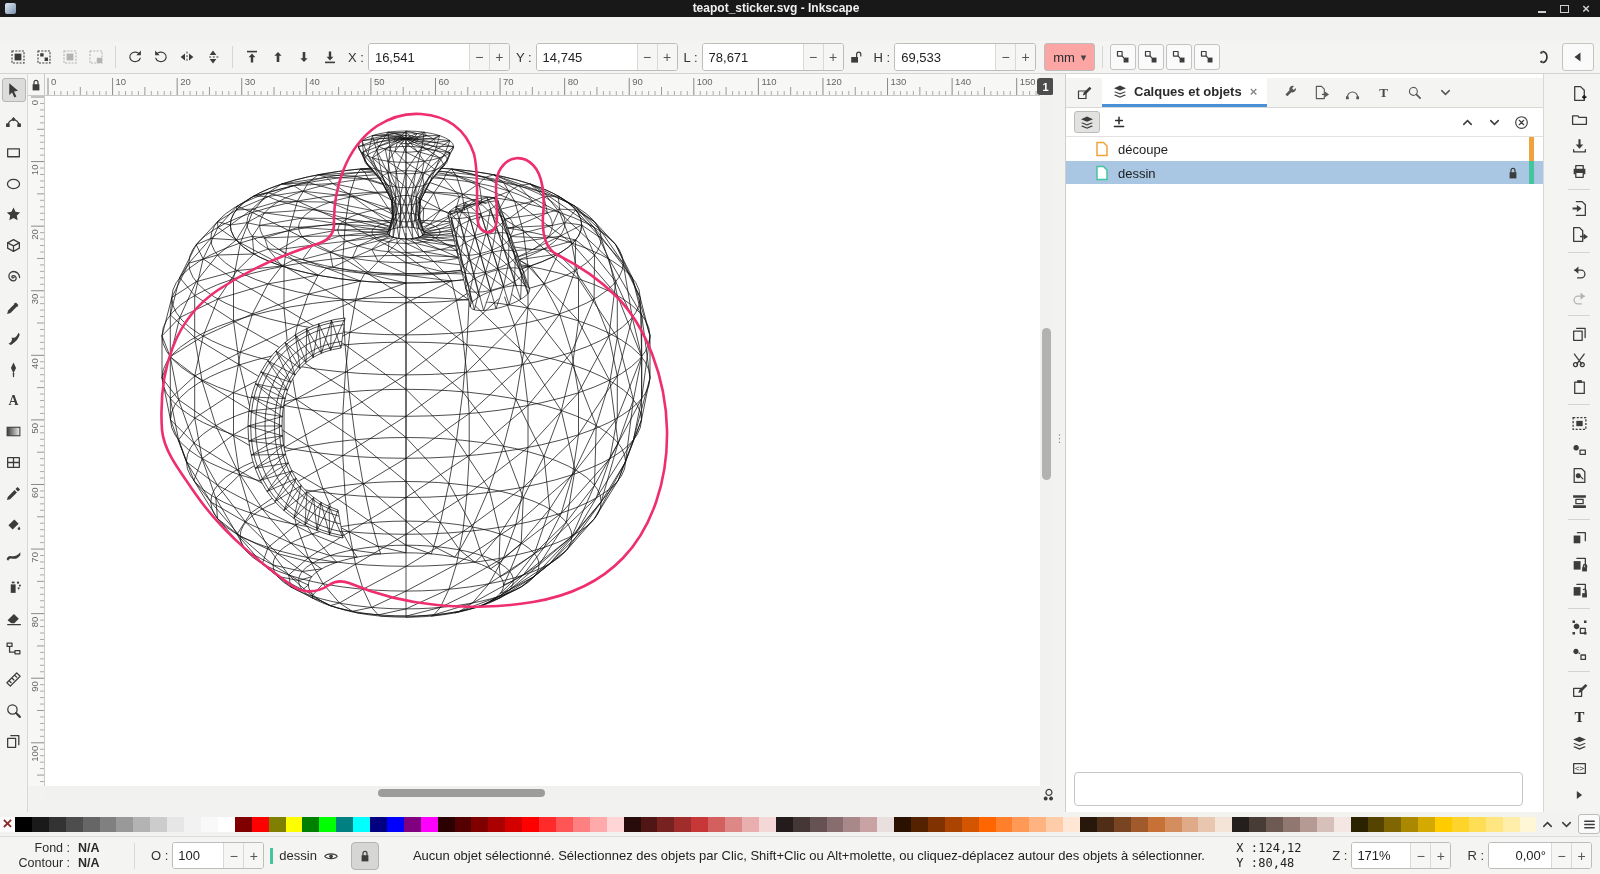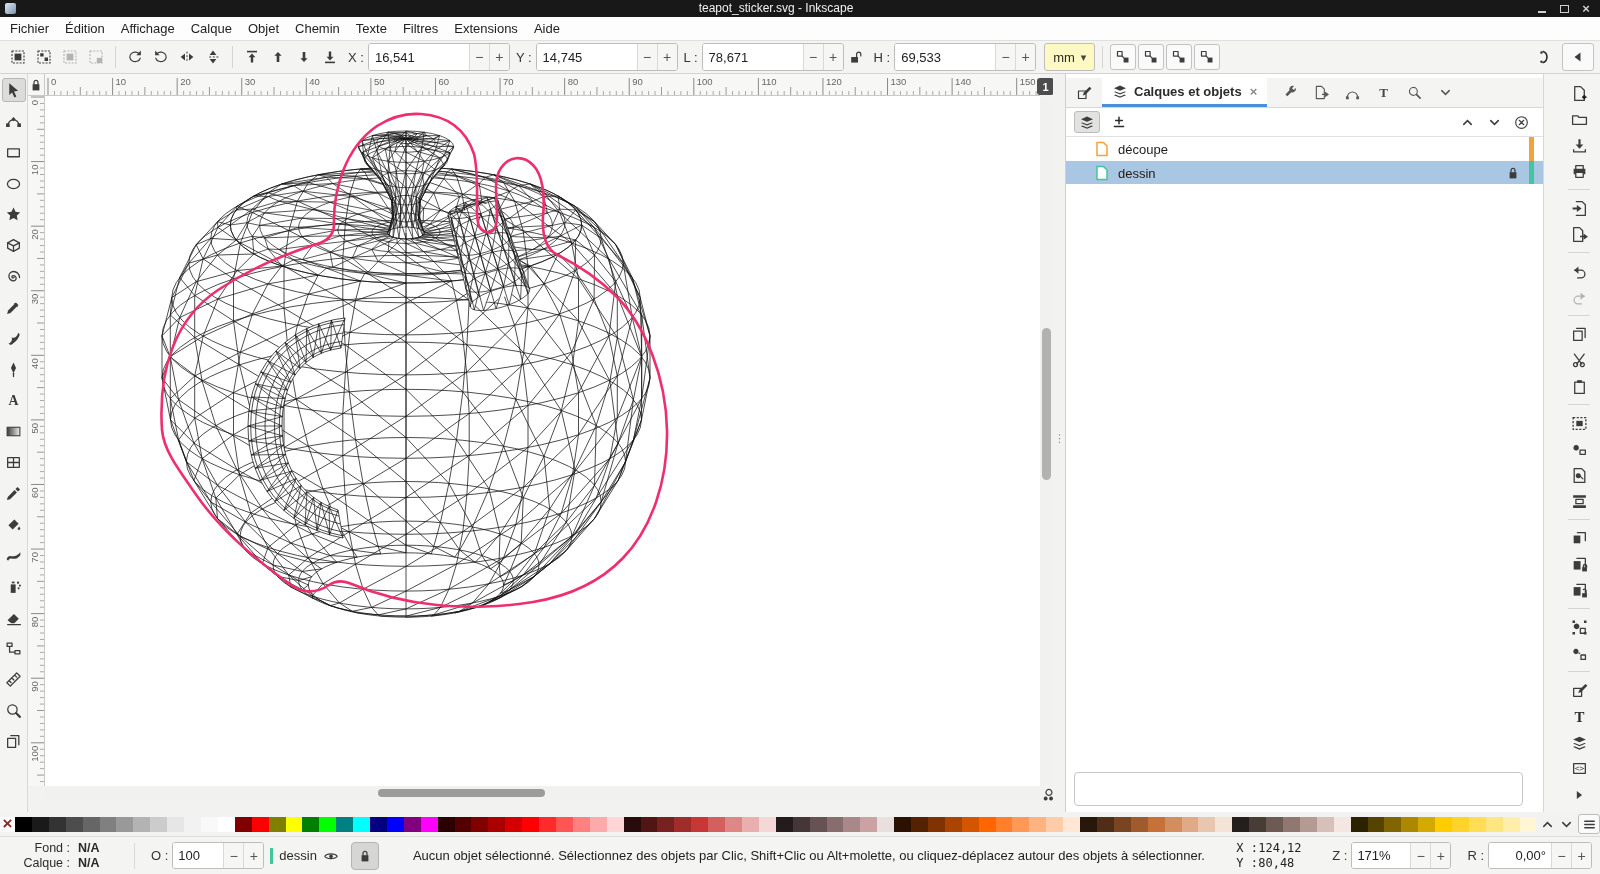--- a/index.html
+++ b/index.html
@@ -6,21 +6,21 @@
   body{width:1600px;height:874px;overflow:hidden;position:relative;
        font-family:"Liberation Sans",sans-serif;font-size:13px;color:#2b2b2b;
        background:#f2f2f1;-webkit-font-smoothing:antialiased;}
   .app{position:absolute;inset:0;}
 
   
   .titlebar{position:absolute;left:0;top:0;width:1600px;height:17px;background:#181818;
             display:flex;align-items:center;}
   .titlebar .win-icon{width:11px;height:11px;margin-left:5px;border-radius:2px;
             background:linear-gradient(135deg,#dfe9f5,#7b92ad);}
-  .titlebar .title{flex:1;text-align:center;color:#f0f0f0;font-weight:normal;font-size:12px;line-height:17px;}
+  .titlebar .title{flex:1;text-align:center;color:#f0f0f0;font-weight:bold;font-size:12px;line-height:17px;}
   .win-controls{display:flex;gap:10px;margin-right:8px;}
   .win-btn{width:12px;height:12px;position:relative;color:#cfcfcf;font-size:11px;line-height:12px;text-align:center;}
   .win-min::after{content:"";position:absolute;left:2px;right:2px;bottom:2px;border-bottom:2px solid #cfcfcf;}
   .win-restore::after{content:"";position:absolute;left:2px;top:2px;width:7px;height:6px;border:1.5px solid #cfcfcf;}
   .win-close::after{content:"×";font-weight:bold;font-size:13px;line-height:11px;}
 
   
   .menubar{position:absolute;left:0;top:17px;width:1600px;height:24px;background:#fdfdfd;
            border-bottom:1px solid #e0e0df;display:flex;align-items:center;padding-left:2px;box-sizing:border-box;}
   .menu-item{padding:3px 8px;color:#222;}
@@ -32,21 +32,21 @@
   .tb-btn{width:24px;height:24px;display:flex;align-items:center;justify-content:center;border-radius:3px;}
   .tb-btn.dim{opacity:.35;}
   .tb-btn.boxed{border:1px solid #c3c3c2;background:#fafafa;}
   .tb-sep{width:1px;height:22px;background:#d6d6d5;margin:0 7px;}
   .tb-label{margin:0 4px 0 6px;color:#333;}
   .field{display:flex;align-items:stretch;height:26px;border:1px solid #bdbdbc;border-radius:3px;background:#fff;overflow:hidden;}
   .field input{border:none;outline:none;width:88px;padding:0 6px;font-size:13px;font-family:"Liberation Sans",sans-serif;color:#222;background:#fff;}
   .spin{width:19px;display:flex;align-items:center;justify-content:center;color:#555;background:#f6f6f5;border-left:1px solid #d9d9d8;font-size:14px;}
   .spin-minus::before{content:"−";}
   .spin-plus::before{content:"+";}
-  .unitbtn{display:flex;align-items:center;gap:6px;height:26px;padding:0 8px;border:1px solid #bdbdbc;border-radius:3px;background:#fef9c3;margin-left:8px;}
+  .unitbtn{display:flex;align-items:center;gap:6px;height:26px;padding:0 8px;border:1px solid #bdbdbc;border-radius:3px;background:#fca5a5;margin-left:8px;}
   .unitbtn::after{content:"▾";color:#444;font-size:11px;}
   .lockbtn{margin:0 4px;}
   .tb-right{margin-left:auto;display:flex;align-items:center;gap:10px;}
   .collapse-btn{width:30px;height:26px;border:1px solid #c3c3c2;border-radius:3px;background:#fafafa;
                 display:flex;align-items:center;justify-content:center;}
 
   
   .main{position:absolute;left:0;top:74px;width:1600px;height:738px;background:#f2f2f1;}
 
   .toolbox{position:absolute;left:0;top:0;width:28px;height:738px;background:#f4f4f3;border-right:1px solid #d8d8d7;
@@ -137,32 +137,20 @@
   <div class="titlebar">
     <div class="win-icon"></div>
     <div class="title">teapot_sticker.svg - Inkscape</div>
     <div class="win-controls">
       <div class="win-btn win-min"></div>
       <div class="win-btn win-restore"></div>
       <div class="win-btn win-close"></div>
     </div>
   </div>
 
-  <nav class="menubar">
-    <span class="menu-item">Fichier</span>
-    <span class="menu-item">Édition</span>
-    <span class="menu-item">Affichage</span>
-    <span class="menu-item">Calque</span>
-    <span class="menu-item">Objet</span>
-    <span class="menu-item">Chemin</span>
-    <span class="menu-item">Texte</span>
-    <span class="menu-item">Filtres</span>
-    <span class="menu-item">Extensions</span>
-    <span class="menu-item">Aide</span>
-  </nav>
 
   <div class="toolbar">
     <div class="tb-group">
       <div class="tb-btn">
           <span class="ic">
             <svg width="16" height="16" viewBox="0 0 16 16">
               <rect x="2" y="2" width="12" height="12" fill="none" stroke="#3c3c3c" stroke-dasharray="2 1.3" stroke-width="1.1"></rect>
               <path d="M4.6 4.6h6.8v6.8H4.6z" fill="#3c3c3c"></path>
             </svg>
           </span>
@@ -2056,21 +2044,21 @@
             </svg>
           </span>
         </div>
     </div>
   </div>
 
   <div class="statusbar">
     <div class="fs-block">
       <span class="lbl">Fond :</span>
       <span class="val">N/A</span>
-      <span class="lbl">Calque :</span>
+      <span class="lbl">Contour :</span>
       <span class="val">N/A</span>
     </div>
     <div class="sb-sep"></div>
     <div class="sb-group">
       <span class="tb-label">O :</span>
       <div class="sb-field">
           <input style="width: 40px;" value="100">
           <span class="spin spin-minus"></span>
           <span class="spin spin-plus"></span>
         </div>

